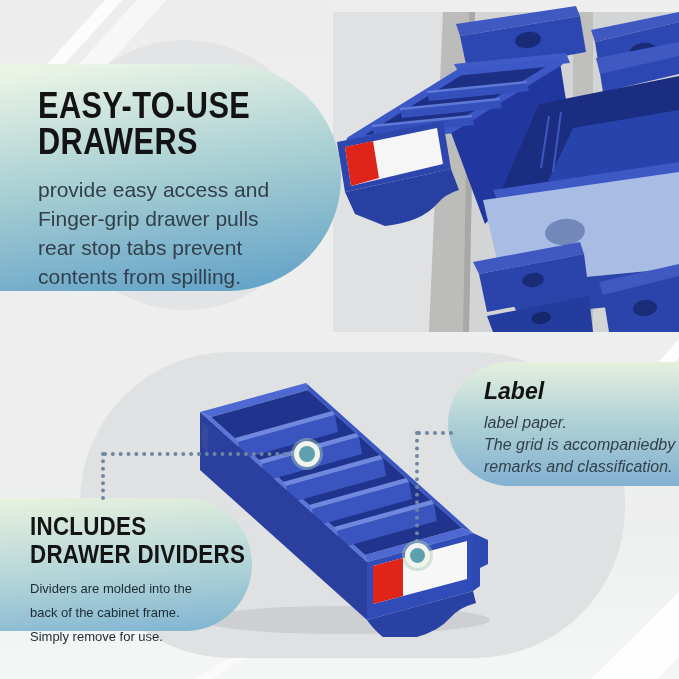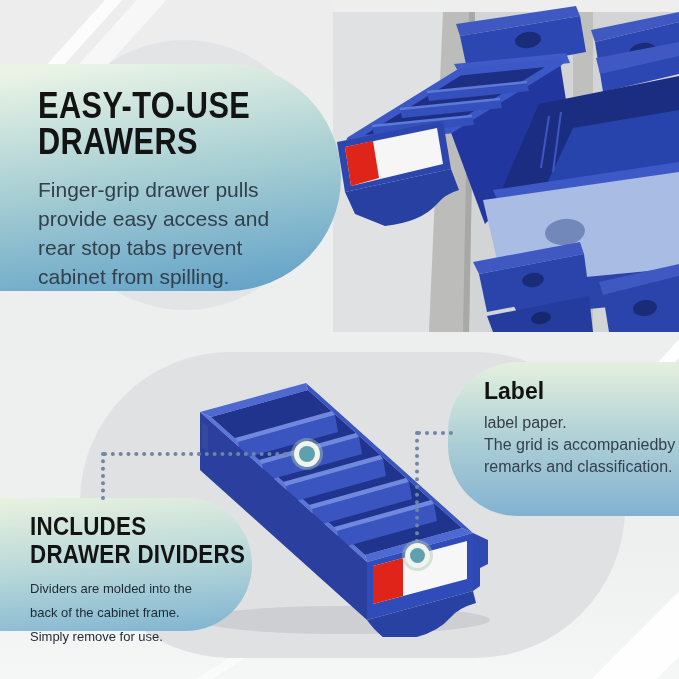--- a/index.html
+++ b/index.html
@@ -15,24 +15,24 @@
   .blob{left:80px;top:352px;width:545px;height:306px;border-radius:150px;
         background:#e0e1e2;z-index:2;}
   
   .photo{left:333px;top:0;width:346px;height:332px;z-index:3;}
   
   .panel{z-index:6;box-sizing:border-box;}
   .panel-easy{left:0;top:64px;width:341px;height:227px;
       border-radius:0 120px 120px 0;
       background:linear-gradient(172deg,#eaf4e6 4%,#a8cfd3 48%,#63a2c8 96%);
       padding:24px 0 16px 38px;}
-  .panel-label{left:448px;top:362px;width:231px;height:154px;
+  .panel-label{left:448px;top:362px;width:231px;height:124px;
       border-radius:70px 0 0 70px;
       background:linear-gradient(180deg,#e5f0de 0%,#aed0d6 50%,#82b1d1 100%);
-      padding:16px 8px 0 36px;}
+      padding:16px 8px 0 36px;font-style:italic;}
   .panel-dividers{left:0;top:498px;width:252px;height:133px;
       border-radius:0 70px 70px 0;
       background:linear-gradient(175deg,#e9f2df 0%,#b2d4d8 55%,#7fb3d1 100%);
       padding:14px 0 0 30px;}
   .hd{font-weight:bold;color:#131313;transform-origin:left top;}
   .hd-easy{font-size:37px;line-height:36px;letter-spacing:.5px;transform:scaleX(.83);}
   .hd-div{font-size:26px;line-height:28px;letter-spacing:.3px;transform:scaleX(.86);}
   .hd-label{font-size:23px;line-height:26px;color:#121212;font-weight:bold;}
   .hd span,.bd span{display:block;white-space:nowrap;}
   .bd{white-space:nowrap;}
@@ -125,24 +125,24 @@
     <ellipse cx="312" cy="308" rx="12" ry="8" fill="#1a2b78" transform="rotate(-8 312 308)"></ellipse>
   </g>
 </svg>
 
 <div class="abs panel panel-easy">
   <div class="hd hd-easy">
     <span>EASY-TO-USE</span>
     <span>DRAWERS</span>
   </div>
   <div class="bd bd-easy">
+    <span>provide easy access and</span>
     <span>Finger-grip drawer pulls</span>
-    <span>provide easy access and</span>
     <span>rear stop tabs prevent</span>
-    <span>cabinet from spilling.</span>
+    <span>contents from spilling.</span>
   </div>
 </div>
 
 <div class="abs panel panel-label">
   <div class="hd hd-label">Label</div>
   <div class="bd bd-label">
     <span>label paper.</span>
     <span>The grid is accompaniedby</span>
     <span>remarks and classification.</span>
   </div>

